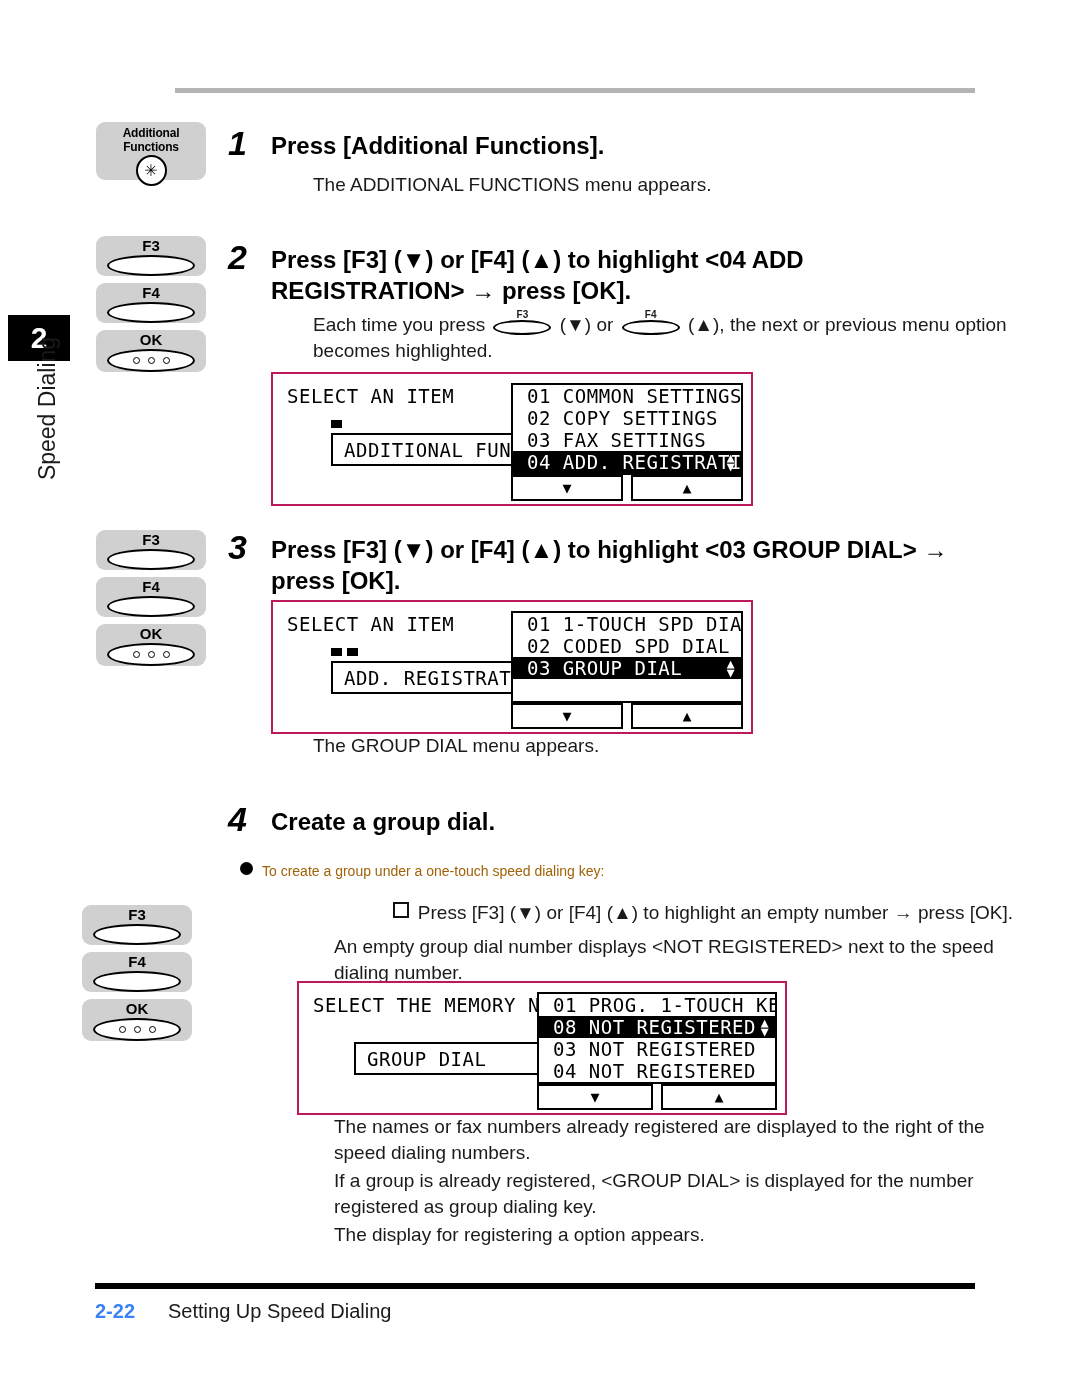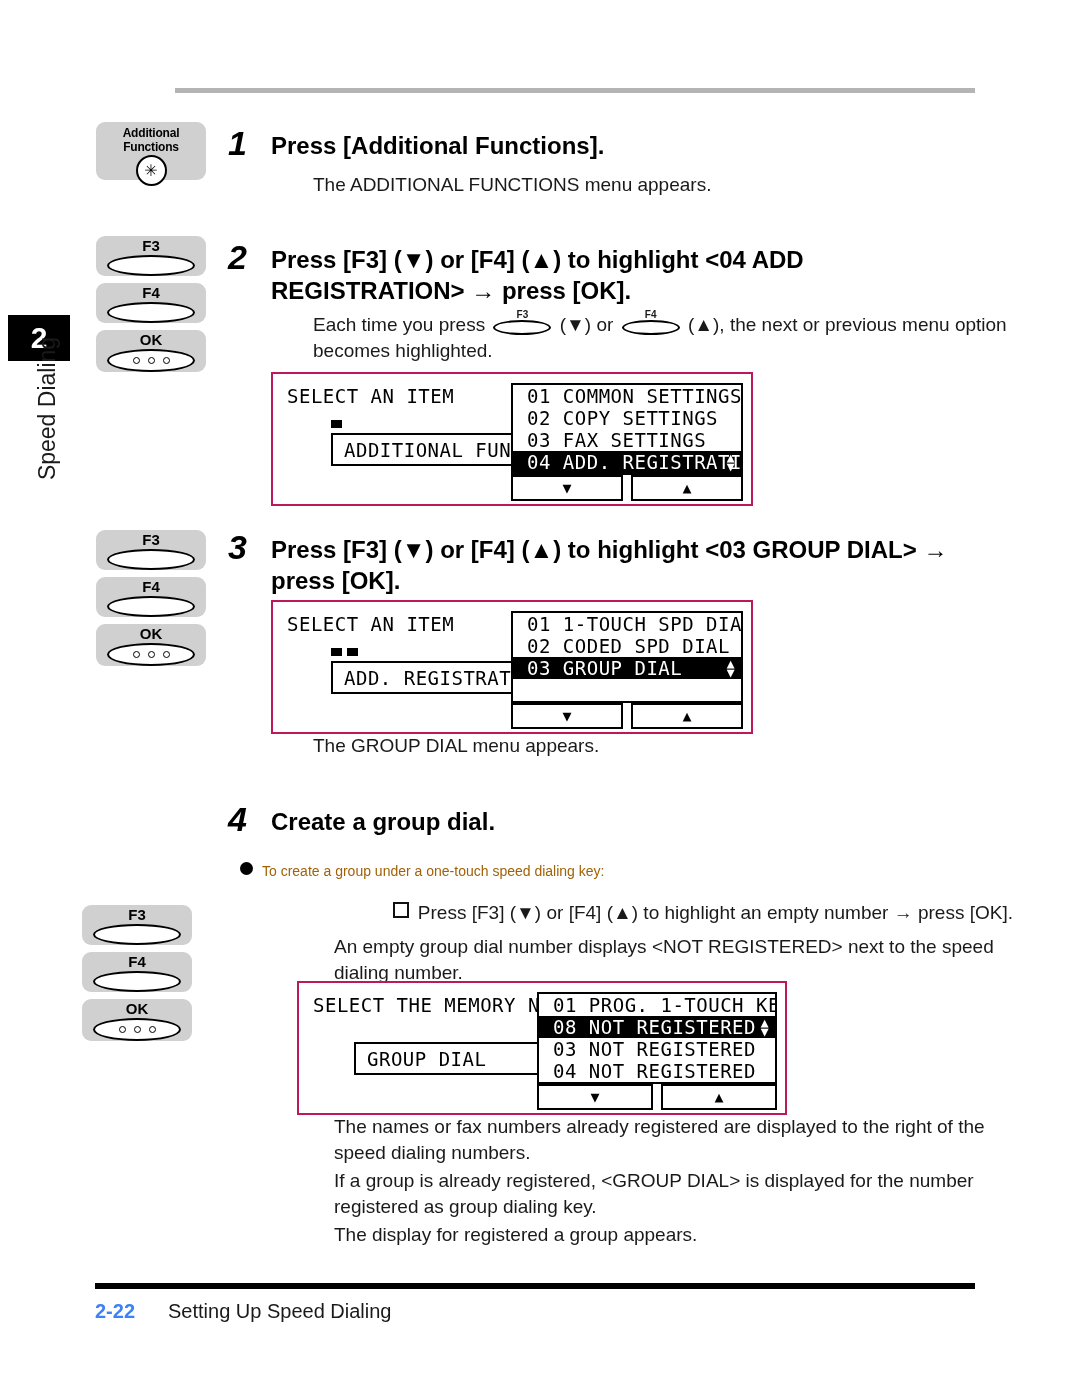--- a/index.html
+++ b/index.html
@@ -535,19 +535,19 @@
       </div>
       <div class="softkeys" style="left:238px; top:101px;">
         <div class="softkey" style="width:116px;">▼</div>
         <div class="softkey" style="width:116px;">▲</div>
       </div>
     </div>
   </div>
 
   <div class="body" style="left:294px; top:1114px; width:690px;">The names or fax numbers already registered are displayed to the right of the speed dialing numbers.</div>
   <div class="body" style="left:294px; top:1168px; width:690px;">If a group is already registered, &lt;GROUP DIAL&gt; is displayed for the number registered as group dialing key.</div>
-  <div class="body" style="left:294px; top:1222px; width:690px;">The display for registered a group appears.</div>
+  <div class="body" style="left:294px; top:1222px; width:690px;">The display for registering a option appears.</div>
 
   <div class="bottom-rule"></div>
   <div class="footer-page">2-22</div>
   <div class="footer-title">Setting Up Speed Dialing</div>
 
 </div>
 
 </body></html>

